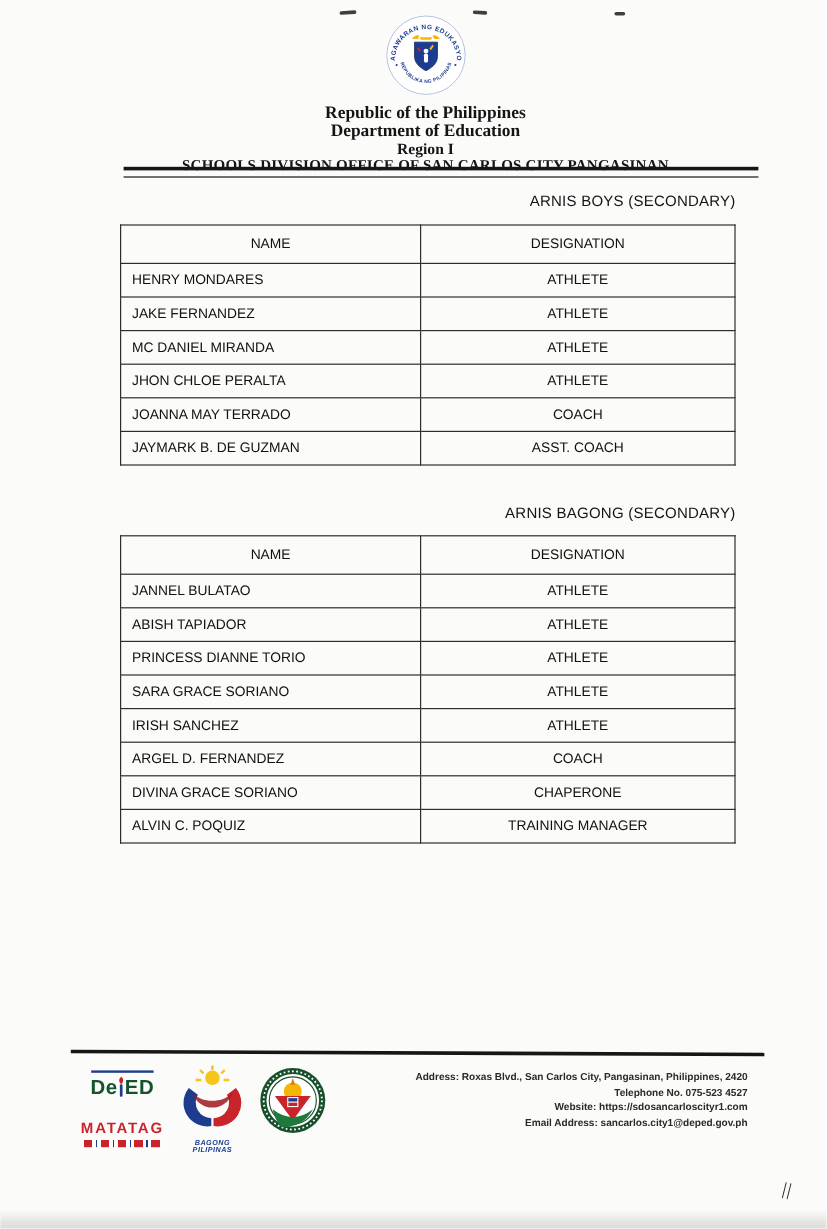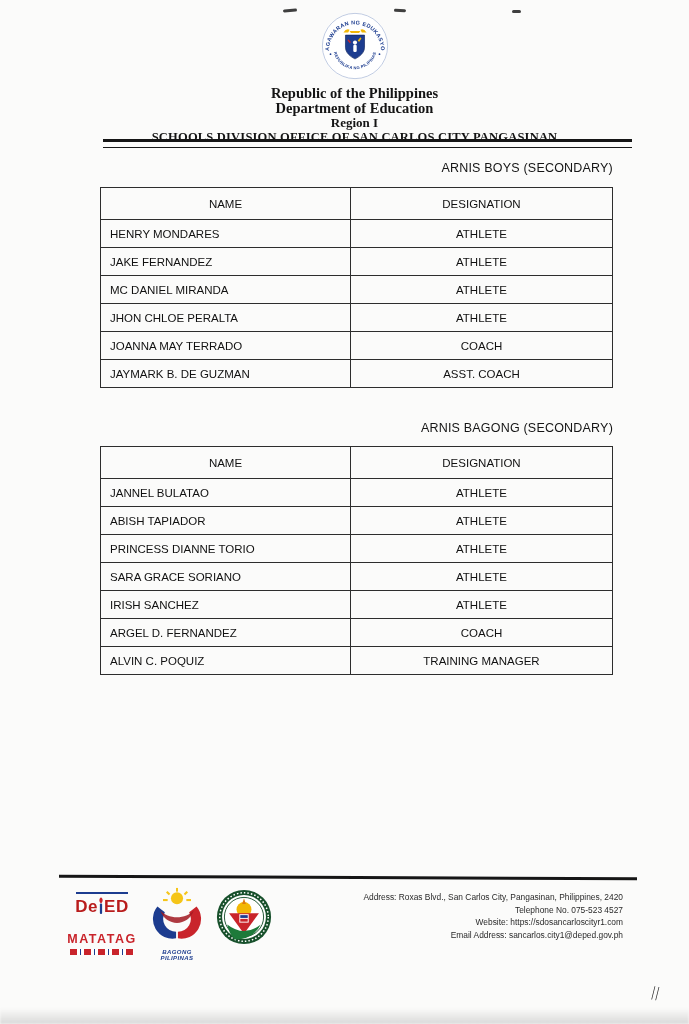--- a/index.html
+++ b/index.html
@@ -46,35 +46,35 @@
   td.desig,th.col-desig{text-align:center;width:259px;}
 
   
   .footer-rule{
     position:absolute;top:876px;left:59px;width:578px;height:2.6px;
     background:#161616;transform:rotate(.25deg);
   }
   .logos{position:absolute;left:66px;top:886px;display:flex;align-items:flex-start;gap:9px;}
   .logo-deped{width:72px;text-align:center;padding-top:6px;}
   .deped-topline{height:2px;width:52px;background:#1c3c8f;margin:0 auto 2px auto;}
-  .deped-word{font-size:17px;font-weight:bold;color:#b91c1c;letter-spacing:.5px;line-height:18px;display:inline-flex;align-items:flex-end;}
+  .deped-word{font-size:17px;font-weight:bold;color:#14532d;letter-spacing:.5px;line-height:18px;display:inline-flex;align-items:flex-end;}
   .torch-glyph{display:inline-block;width:8px;height:20px;margin:0 -1px;}
   .deped-sub{font-size:12.5px;font-weight:bold;color:#c9242b;letter-spacing:1.5px;margin-top:16px;}
   .deped-stripes{
     margin:3px auto 0 auto;width:64px;height:6px;
     background:repeating-linear-gradient(90deg,#c9242b 0 7px,#ffffff 7px 10px,#1c3c8f 10px 11px,#ffffff 11px 14px);
     position:relative;
   }
   .logo-bp{width:60px;text-align:center;}
   .bp-label{font-size:6px;font-weight:bold;font-style:italic;color:#1c3c8f;letter-spacing:.4px;margin-top:1px;}
   .logo-seal{width:56px;height:56px;margin-top:3px;}
 
   .address{
     position:absolute;top:891px;right:66px;text-align:right;
-    font-size:8.4px;font-weight:normal;color:#2a2a2a;line-height:1.5;
+    font-size:8.4px;font-weight:bold;color:#2a2a2a;line-height:1.5;
   }
 
   
   .mark-handwritten{
     position:absolute;left:652px;top:984px;font-size:15px;color:#222;
     font-family:"Liberation Serif",serif;transform:rotate(14deg);letter-spacing:1px;
   }
   .scan-shadow{
     position:absolute;bottom:0;left:0;width:689px;height:16px;
     background:linear-gradient(to bottom,rgba(0,0,0,0),rgba(100,100,100,.22));
@@ -190,20 +190,24 @@
           <td class="name">SARA GRACE SORIANO</td>
           <td class="desig">ATHLETE</td>
         </tr>
       <tr>
           <td class="name">IRISH SANCHEZ</td>
           <td class="desig">ATHLETE</td>
         </tr>
       <tr>
           <td class="name">ARGEL D. FERNANDEZ</td>
           <td class="desig">COACH</td>
+        </tr>
+      <tr>
+          <td class="name">DIVINA GRACE SORIANO</td>
+          <td class="desig">CHAPERONE</td>
         </tr>
       <tr>
           <td class="name">ALVIN C. POQUIZ</td>
           <td class="desig">TRAINING MANAGER</td>
         </tr>
     </tbody>
   </table>
 
   <div class="footer-rule"></div>
 

